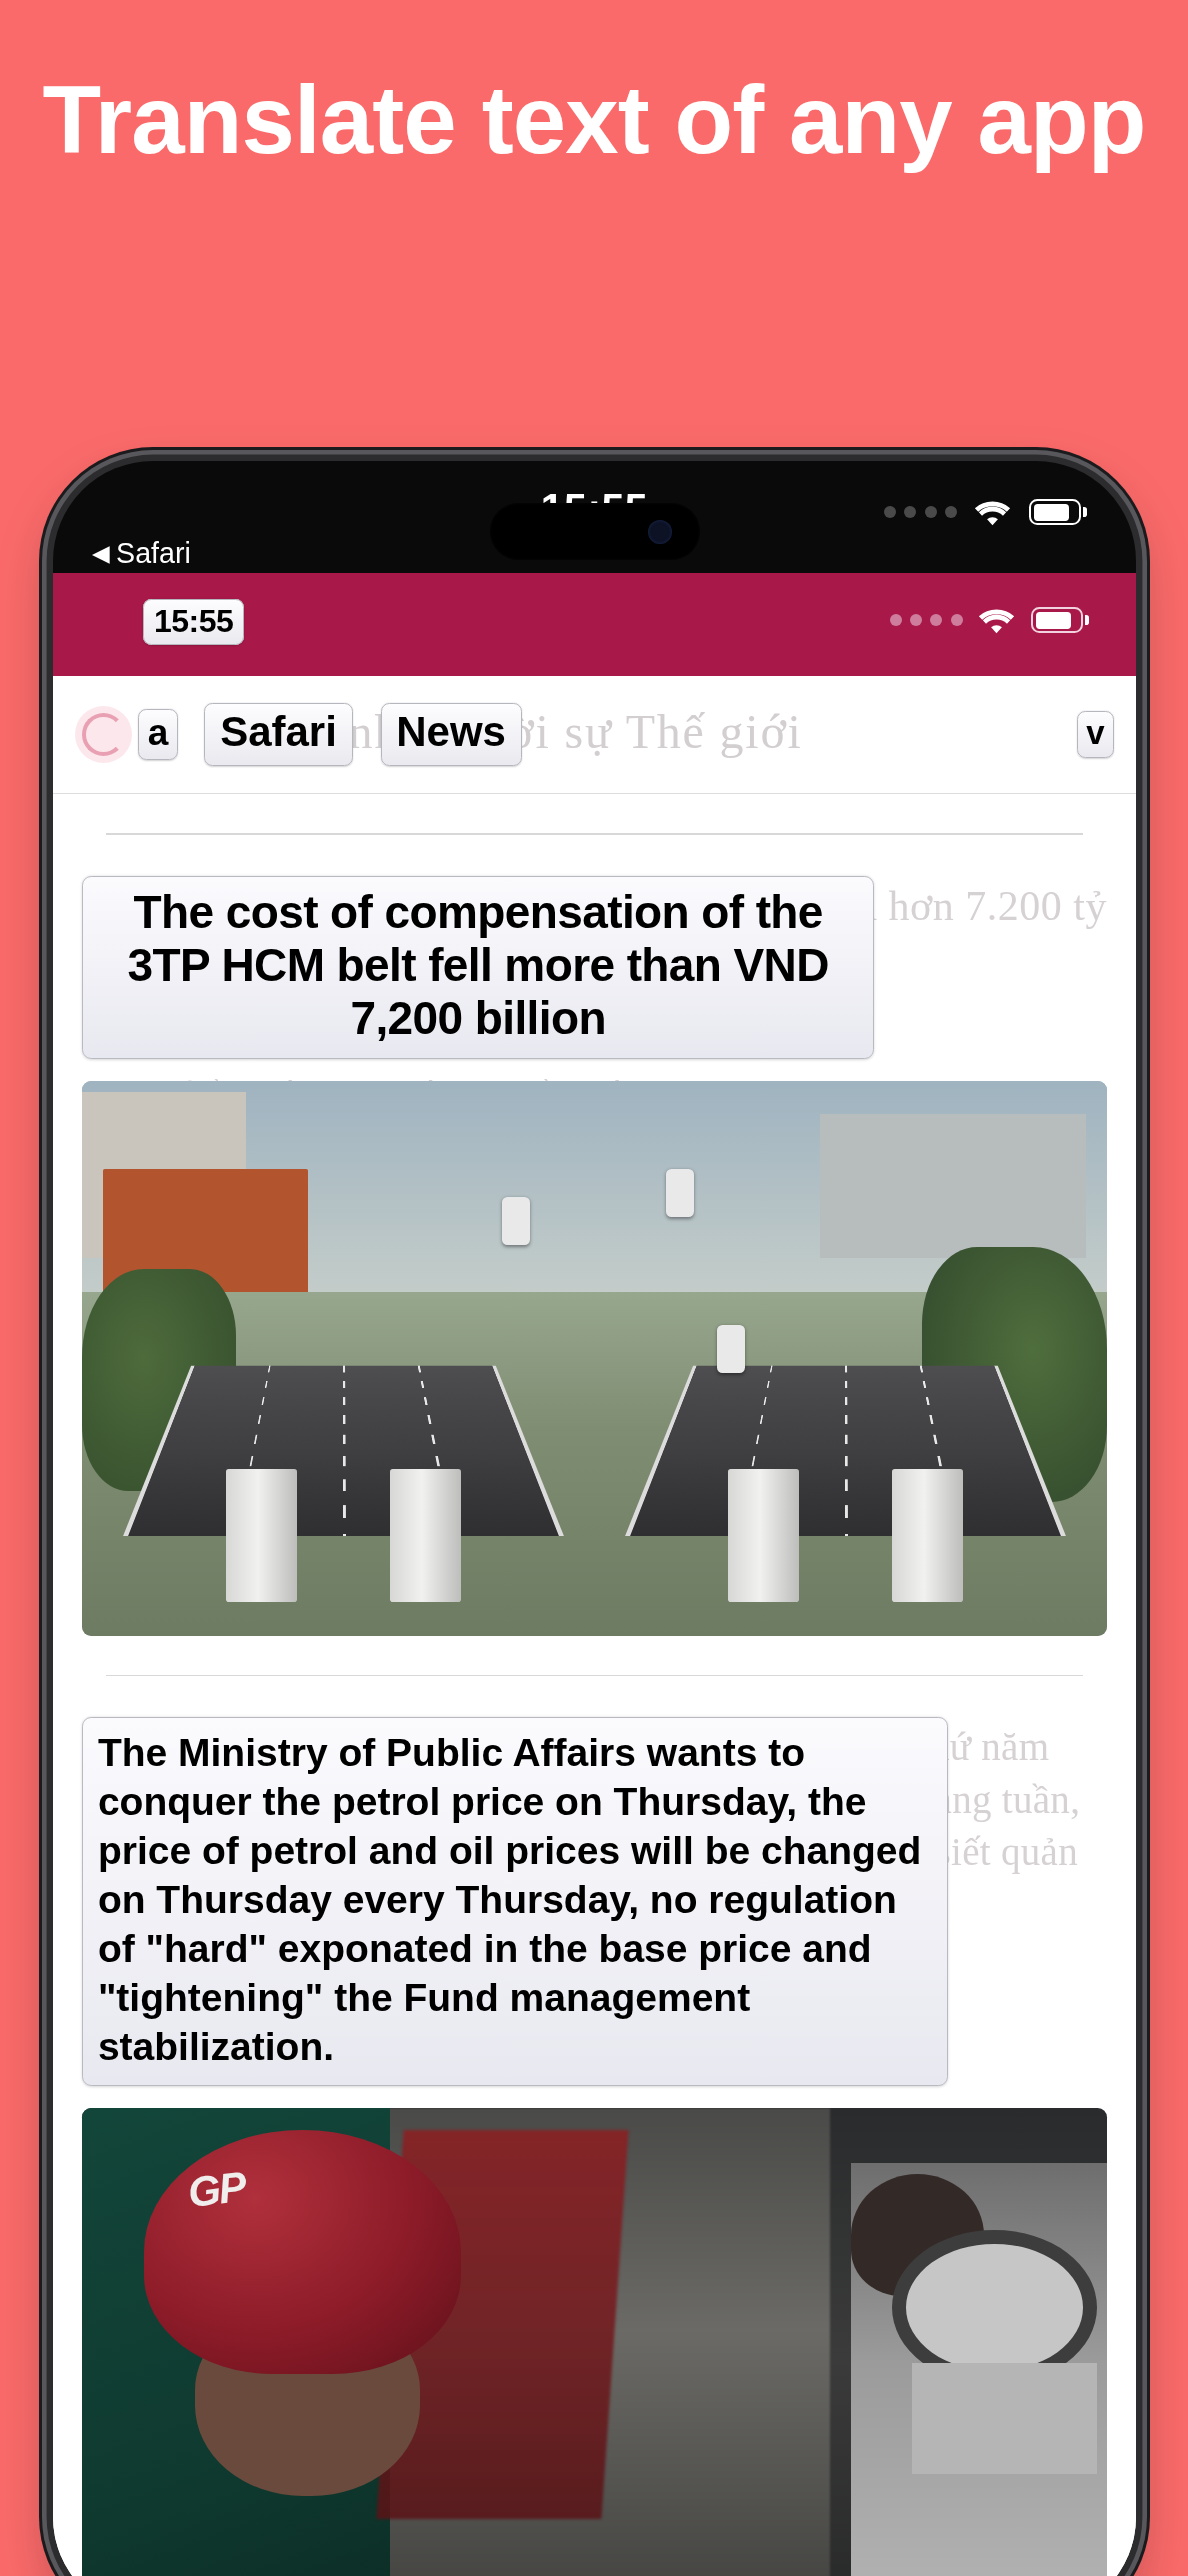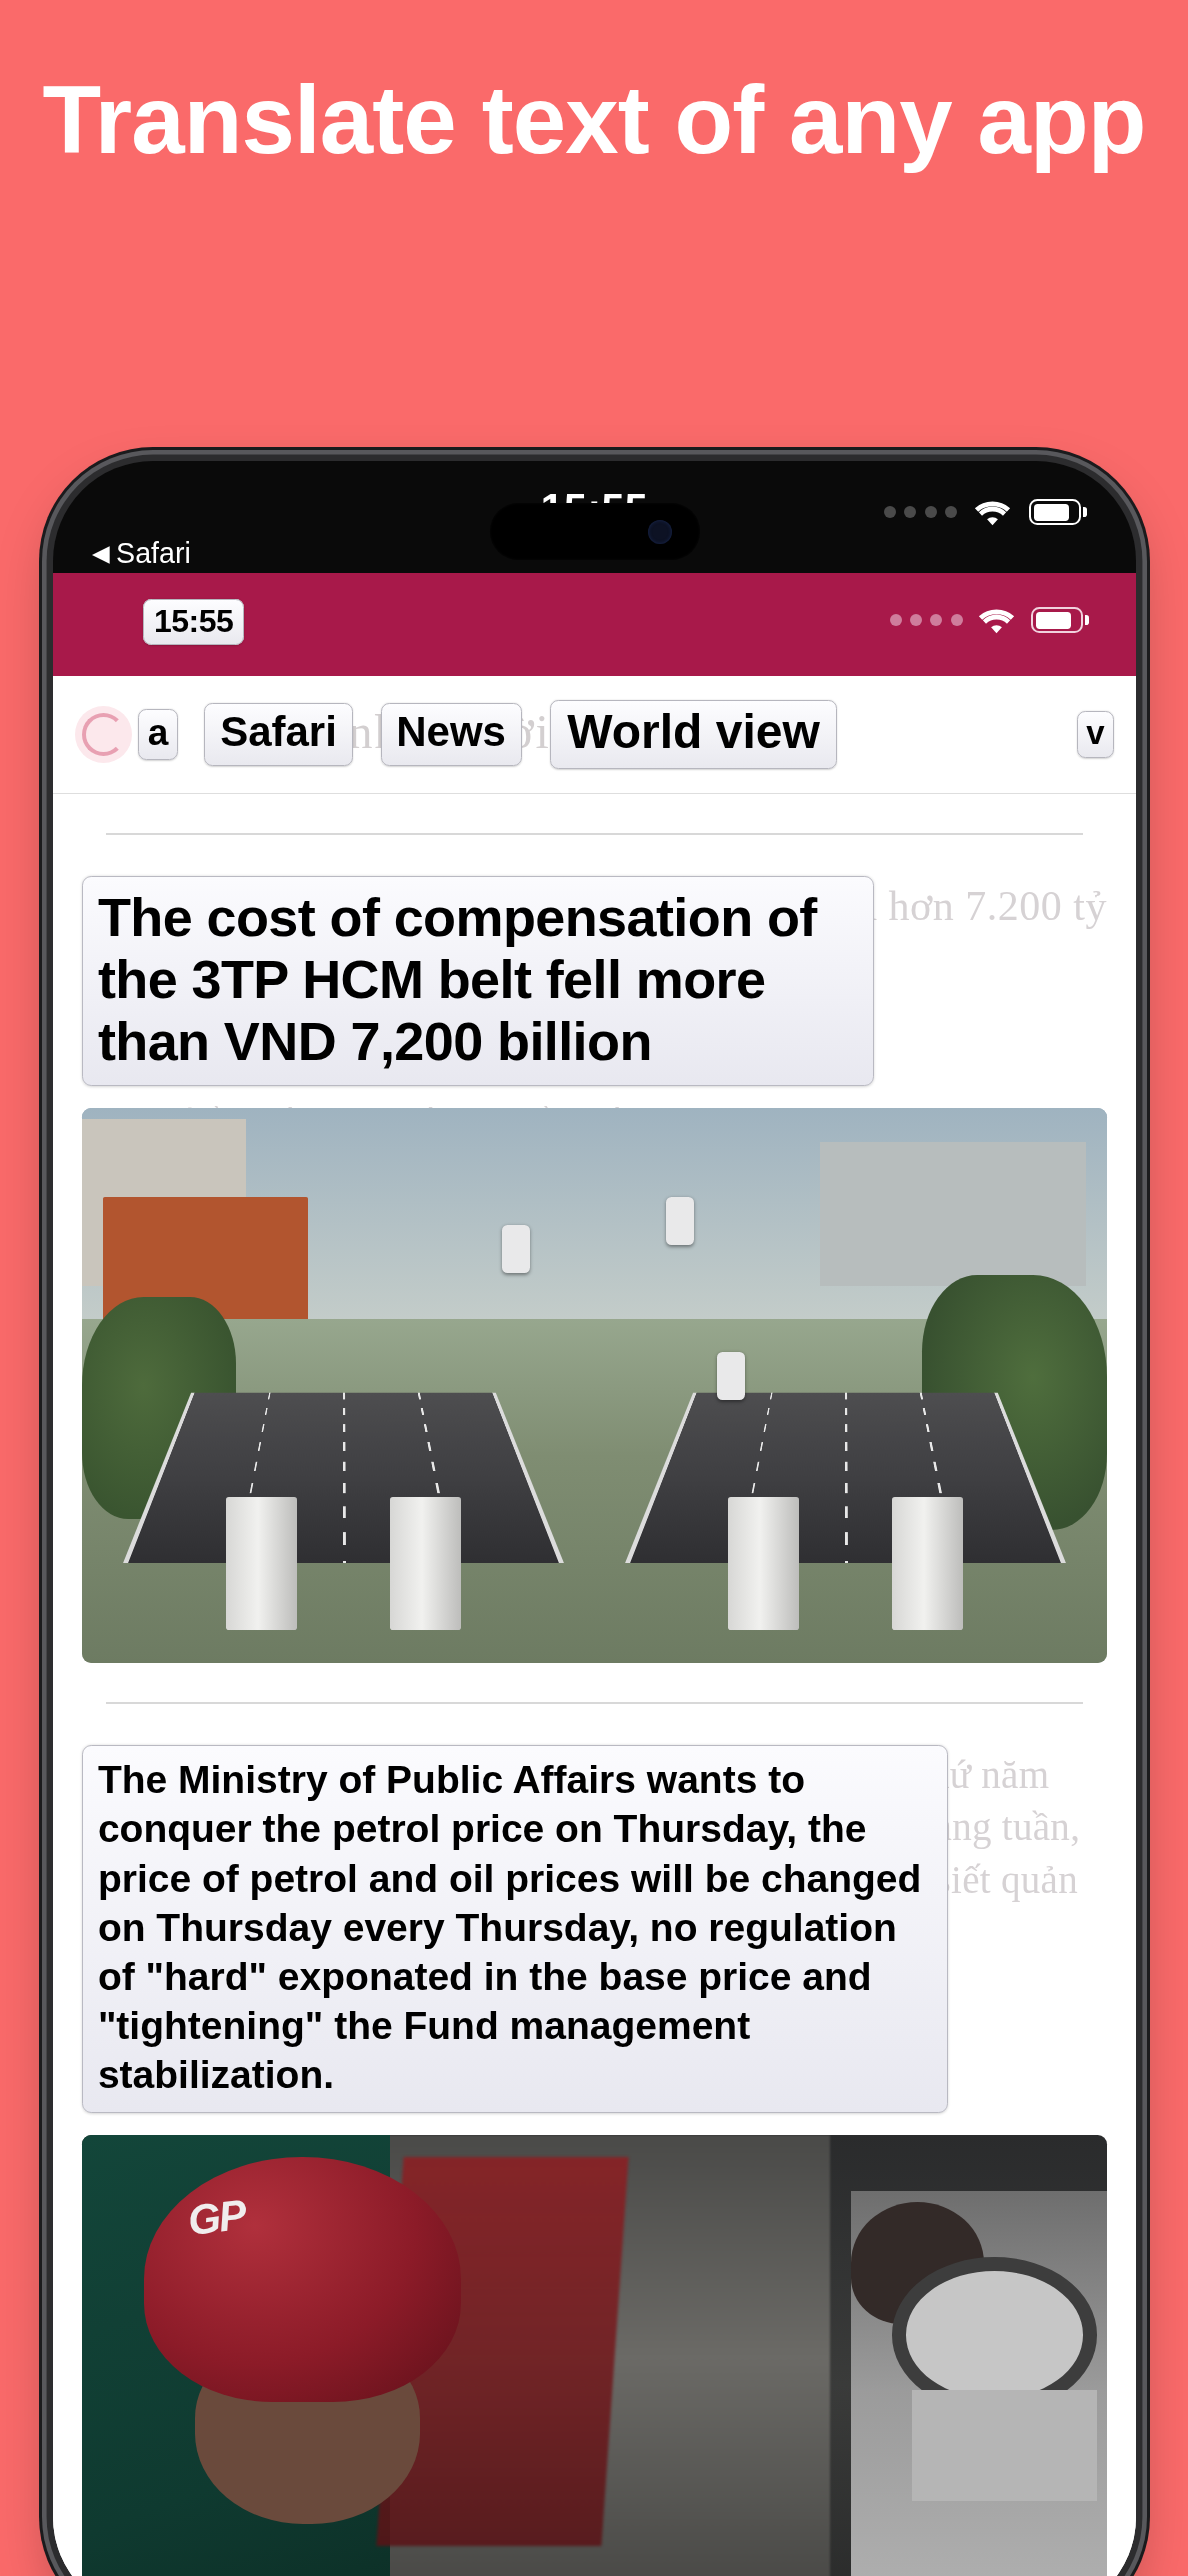--- a/index.html
+++ b/index.html
@@ -260,27 +260,28 @@
     z-index: 2;
     background: linear-gradient(180deg,#fbfbfe,#e8e8f0);
     border: 0.9px solid #b9b9c2;
     border-radius: 9.2px;
     color: #000000;
     box-shadow: 0 0.9px 2.8px rgba(0,0,0,0.16);
     display: inline-block;
   }
 
   .art-title {
-    font-size: 54px;
+    font-size: 46px;
     font-weight: 700;
     line-height: 1.15;
     letter-spacing: -0.6px;
     padding: 9.2px 14.7px 13px;
     margin-left: 9.2px;
     max-width: 792px;
+    text-align: center;
   }
   .art-title-ghost { top: 5.5px; font-size: 42px; line-height: 1.2; letter-spacing: 0.5px; }
 
   .art-body {
     font-size: 30px;
     font-weight: 700;
     line-height: 1.28;
     padding: 8.3px 13px 11px;
     margin-left: 9.2px;
     margin-top: 16.6px;
@@ -410,21 +411,20 @@
           </span>
       </div>
     </div>
 
     <div class="tabbar">
       <span class="ghost-vn tab-ghost">Mới nhất  Thời sự  Thế giới</span>
       <span class="brand-circle"></span>
       <span class="ov tab-a">a</span>
       <span class="ov tab-latest">Safari</span>
       <span class="ov tab-news">News</span>
-      <span class="ov tab-world">World view</span>
       <span class="ov tab-v">v</span>
     </div>
 
     <div class="feed">
 
       <div class="rule"></div>
 
       <div class="article">
         <div class="ghost-block art-title-ghost">Chi phí bồi thường Vành đai 3 TP HCM giảm hơn 7.200 tỷ đồng</div>
         <div class="ov-block art-title">The cost of compensation of the 3TP HCM belt fell more than VND 7,200 billion</div>

